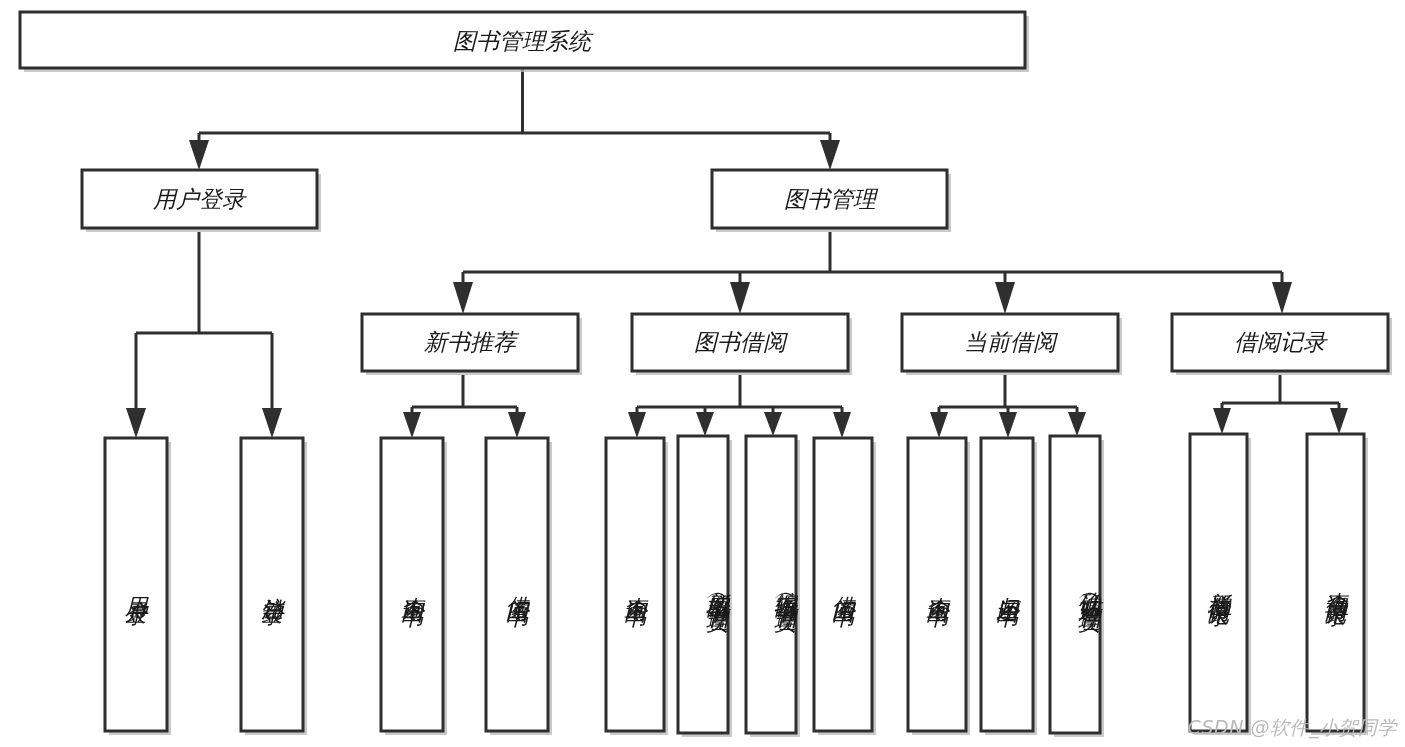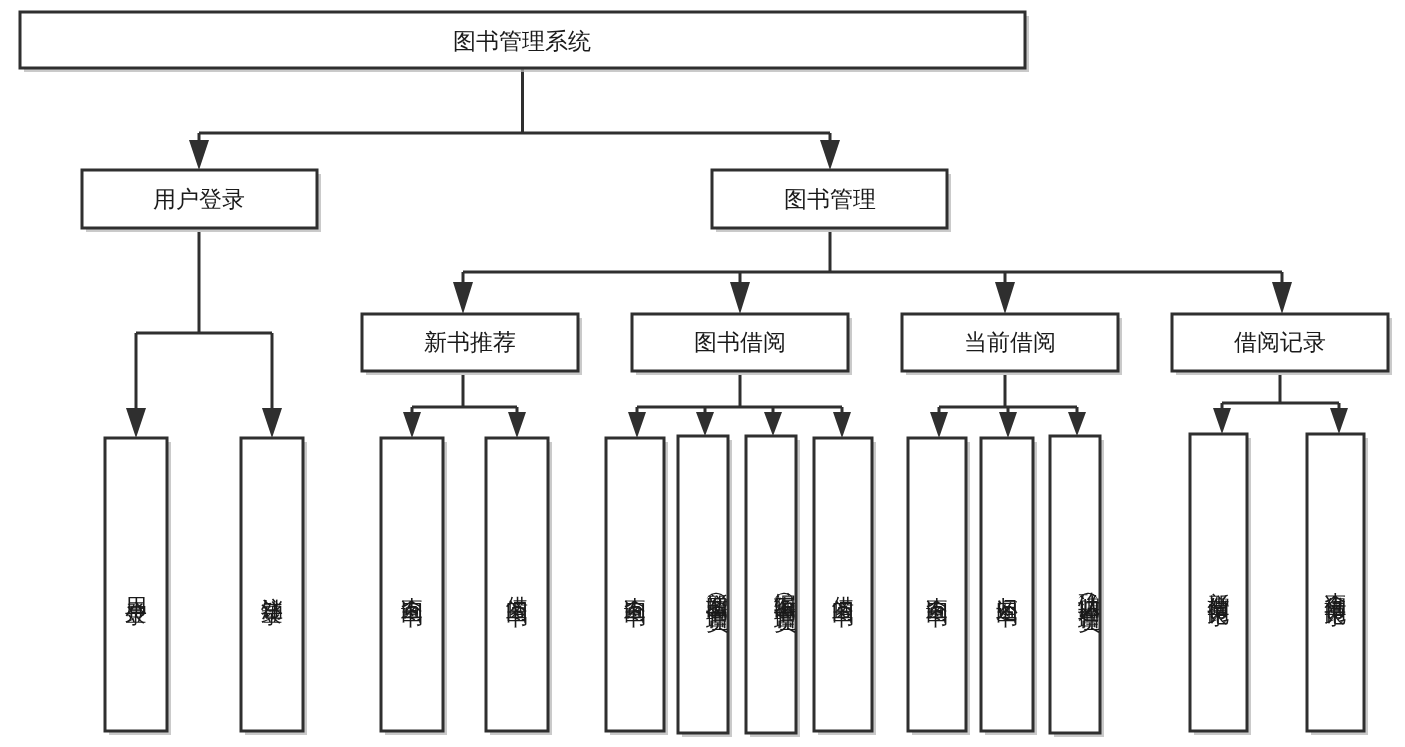--- a/index.html
+++ b/index.html
@@ -10,20 +10,21 @@
   }
   body {
     font-family: "DejaVu Sans", "Liberation Sans", sans-serif;
   }
   #chart-root {
     position: relative;
     width: 1405px;
     height: 747px;
     background: #ffffff;
     overflow: hidden;
+    font-style: italic;
   }
   svg#diagram {
     position: absolute;
     left: 0;
     top: 0;
     width: 1405px;
     height: 747px;
     display: block;
   }
   .node-box {
@@ -250,14 +251,15 @@
   <div class="vlabel" style="left:908px; top:438px; width:58px; height:293px; display:flex; align-items:center; justify-content:center;">查询图书</div>
 
   <div class="vlabel" style="left:981px; top:438px; width:52px; height:293px; display:flex; align-items:center; justify-content:center;">归还图书</div>
 
   <div class="vlabel" style="left:1050px; top:441px; width:50px; height:292px; display:flex; align-items:flex-start; justify-content:center;">确认归还（管理员）</div>
 
   <div class="vlabel" style="left:1190px; top:434px; width:57px; height:297px; display:flex; align-items:center; justify-content:center;">新增借阅记录</div>
 
   <div class="vlabel" style="left:1307px; top:434px; width:57px; height:297px; display:flex; align-items:center; justify-content:center;">查询借阅记录</div>
 
+  <div class="watermark">CSDN @软件_小贺同学</div>
 
 </div>
 
 </body></html>

